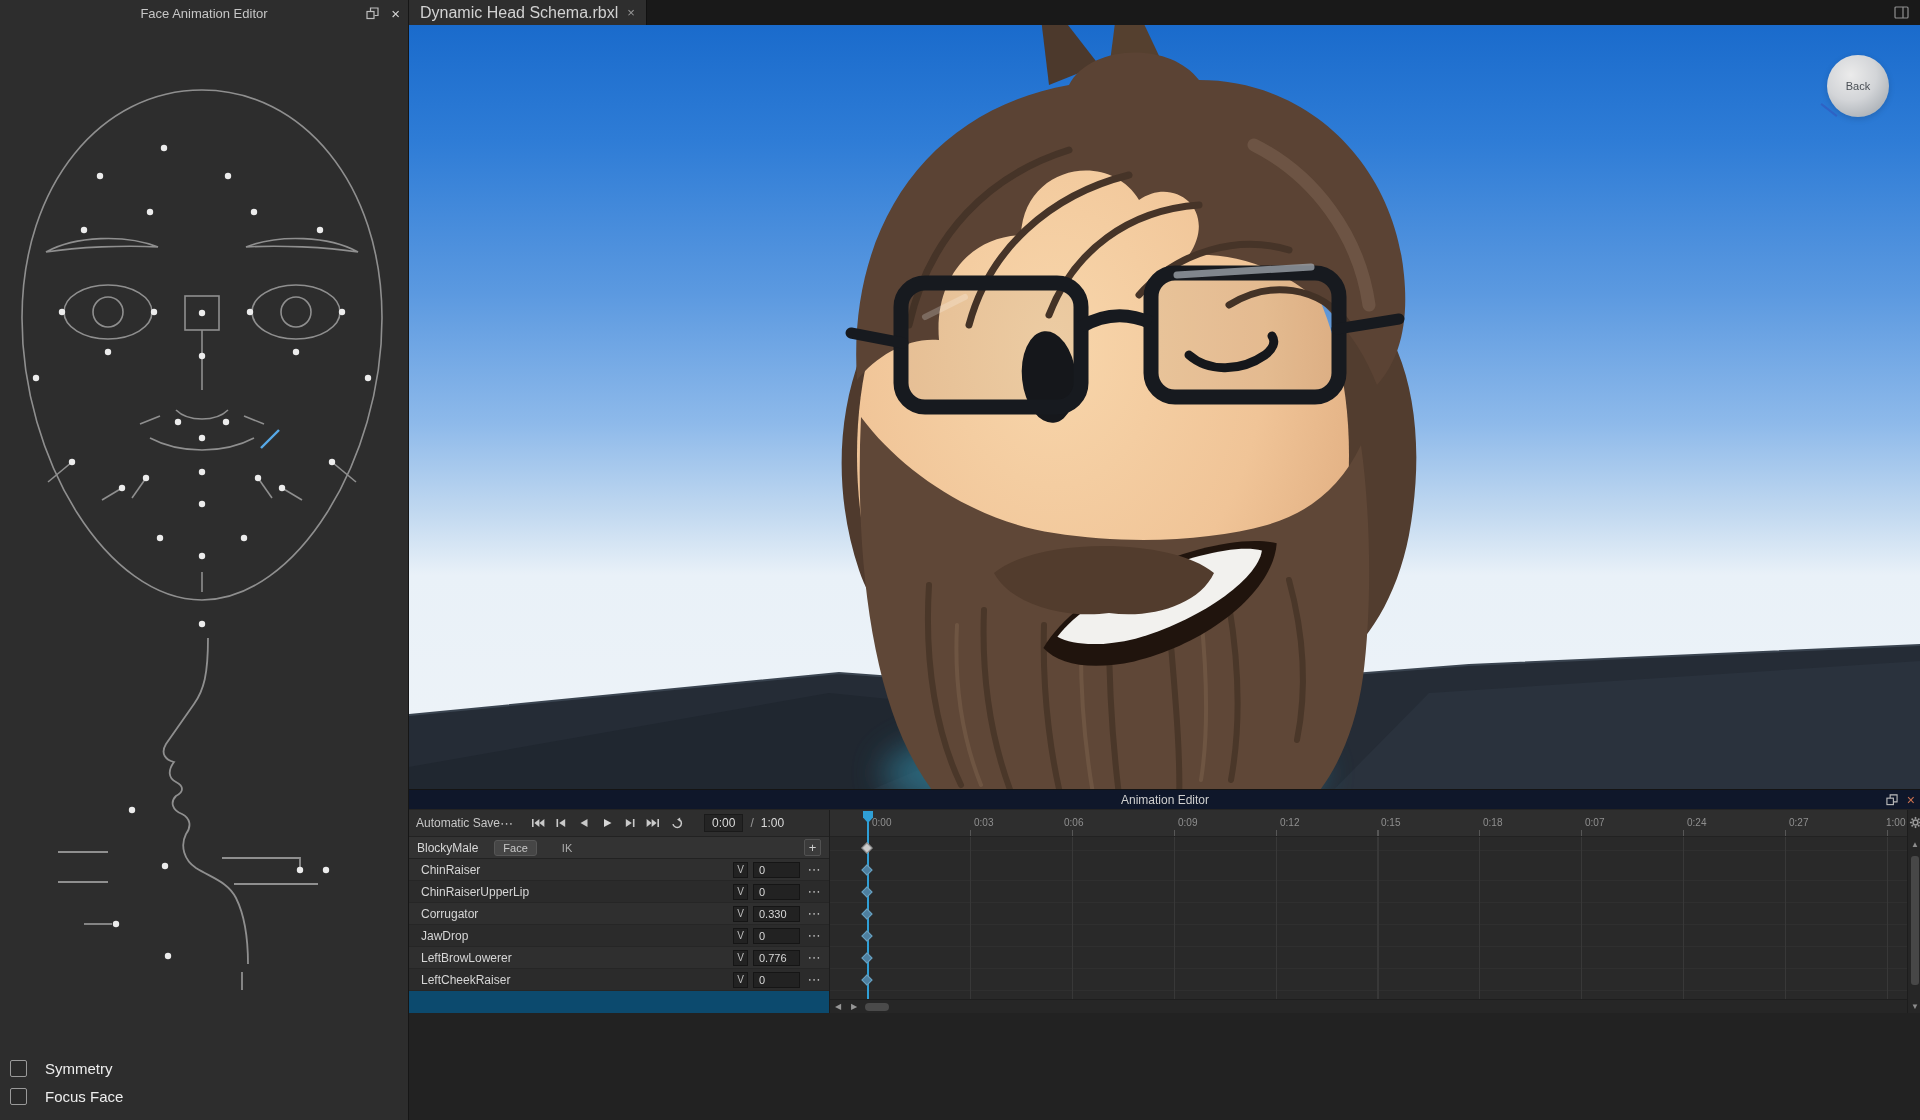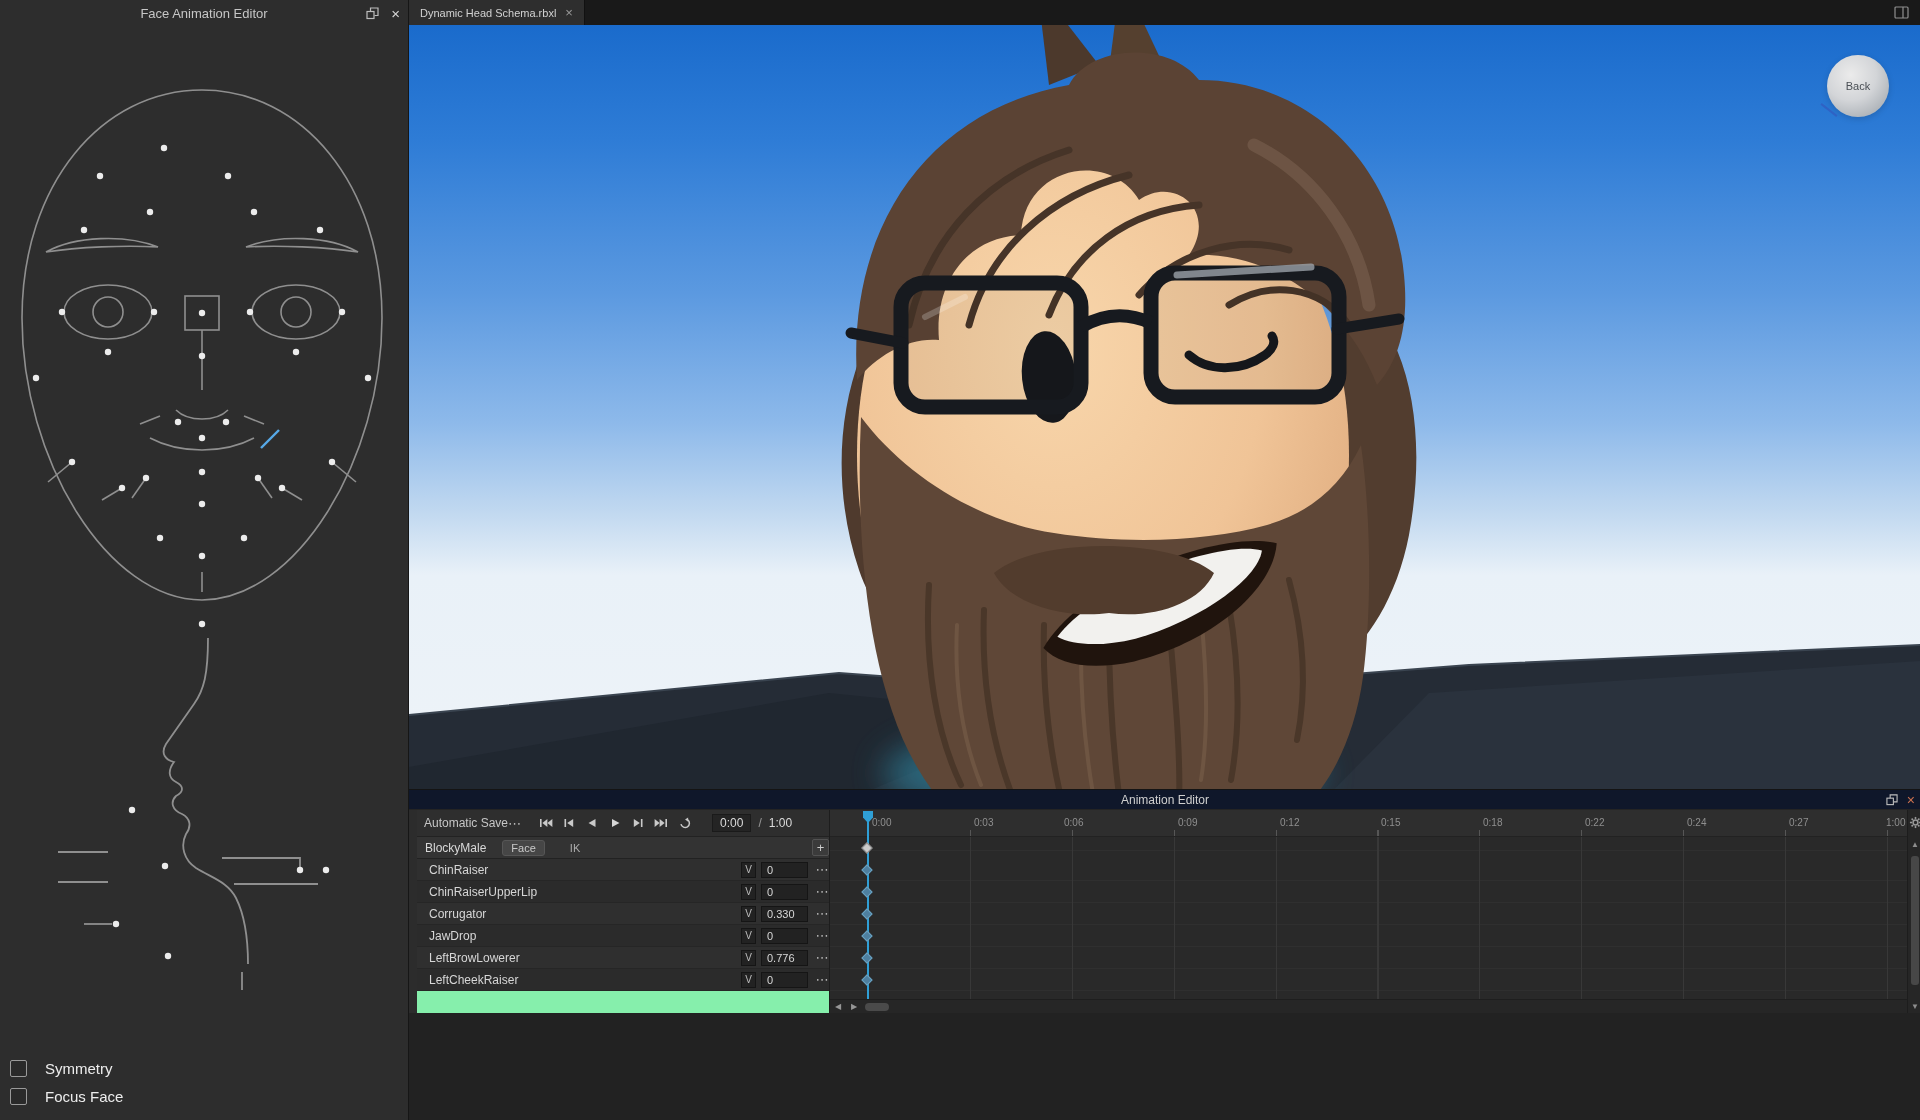--- a/index.html
+++ b/index.html
@@ -20,21 +20,21 @@
   .check-row { display:flex; align-items:center; gap:18px; padding-left:10px; height:28px; }
   .checkbox { width:17px; height:17px; border:1px solid #9a9a9a; border-radius:2px; background:#2a2a2a; }
   .check-label { color:#ededed; font-size:15px; }
   .reset-btn { display:block; width:100%; height:34px; margin-top:12px; background:#3a3a3a; border:none;
     border-top:1px solid #454545; color:#e0e0e0; font-size:14px; font-family:inherit; }
 
   
   .main { width:1512px; display:flex; flex-direction:column; }
   .tab-bar { height:25px; background:#191919; display:flex; align-items:stretch; }
   .tab { background:#2e2e2e; display:flex; align-items:center; gap:9px; padding:0 11px; border-right:1px solid #111; }
-  .tab-label { color:#d2d2d2; font-size:11px; }
+  .tab-label { color:#d2d2d2; font-size:16px; }
   .tab-close { color:#9a9a9a; font-size:13px; }
   .tab-bar-spacer { flex:1; }
   .tab-bar-right { display:flex; align-items:center; padding-right:12px; color:#8f8f8f; }
 
   
   .viewport { position:relative; width:1512px; height:764px; overflow:hidden;
     background:linear-gradient(180deg,#1a6bcc 0%,#2e7cd6 15%,#5b99e0 35%,#8db9ea 52%,#c2d9f0 64%,#e9f1f8 72%,#eef3f8 100%); }
   .viewport svg.scene { position:absolute; inset:0; }
   .view-cube { position:absolute; top:30px; right:32px; width:62px; height:62px; border-radius:50%;
     background:radial-gradient(circle at 38% 32%, #ebebeb 0%, #d3d5d8 45%, #a7adb3 85%, #959ba1 100%);
@@ -43,21 +43,21 @@
   .view-cube-axis { position:absolute; top:84px; right:82px; width:20px; height:2px; background:#2f62c4; transform:rotate(38deg); }
 
   
   .anim-editor { width:1512px; height:224px; background:#2c2c2c; border-top:1px solid #141414; position:relative; }
   .ae-title { height:20px; background:#0f172a; display:flex; align-items:center; justify-content:center;
     font-size:12px; color:#cfcfcf; position:relative; border-bottom:1px solid #242424; }
   .ae-title-icons { position:absolute; right:6px; top:0; height:20px; display:flex; align-items:center; gap:9px; }
   .ae-close { color:#cd7250; font-size:14px; }
   .ae-main { position:relative; height:203px; }
 
-  .ae-left { position:absolute; left:8px; top:0; width:420px; height:100%; background:#86efac; }
+  .ae-left { position:absolute; left:0; top:0; width:420px; height:100%; background:#0c4a6e; }
   .ae-toolbar { height:27px; display:flex; align-items:center; background:#2e2e2e; border-bottom:1px solid #222; }
   .autosave { display:flex; align-items:center; gap:7px; margin-left:7px; color:#c6c6c6; }
   .ellipsis { color:#b5b5b5; font-size:13px; letter-spacing:1px; }
   .transport { display:flex; align-items:center; gap:7px; margin-left:16px; }
   .tr-btn { width:16px; height:14px; display:flex; align-items:center; justify-content:center; }
   .time-group { display:flex; align-items:center; margin-left:20px; gap:7px; }
   .time-box { border:1px solid #1a1a1a; background:#242424; padding:1px 7px; color:#dadada; }
   .time-sep { color:#9a9a9a; }
   .time-total { color:#dadada; }
 
@@ -438,21 +438,21 @@
         <div class="ae-right">
           <div class="tl-grid"></div>
           <div class="ruler">
             <span class="tick-label" style="left:42px">0:00</span>
             <span class="tick-label" style="left:144px">0:03</span>
             <span class="tick-label" style="left:234px">0:06</span>
             <span class="tick-label" style="left:348px">0:09</span>
             <span class="tick-label" style="left:450px">0:12</span>
             <span class="tick-label" style="left:551px">0:15</span>
             <span class="tick-label" style="left:653px">0:18</span>
-            <span class="tick-label" style="left:755px">0:22</span>
+            <span class="tick-label" style="left:755px">0:07</span>
             <span class="tick-label" style="left:857px">0:24</span>
             <span class="tick-label" style="left:959px">0:27</span>
             <span class="tick-label" style="left:1056px">1:00</span>
             <div class="ruler-ticks"></div>
           </div>
           <div class="playhead-line"></div>
           <div class="playhead-grip"></div>
 
           <div class="kf summary" style="top:34px"></div>
           <div class="kf track" style="top:56px"></div>

